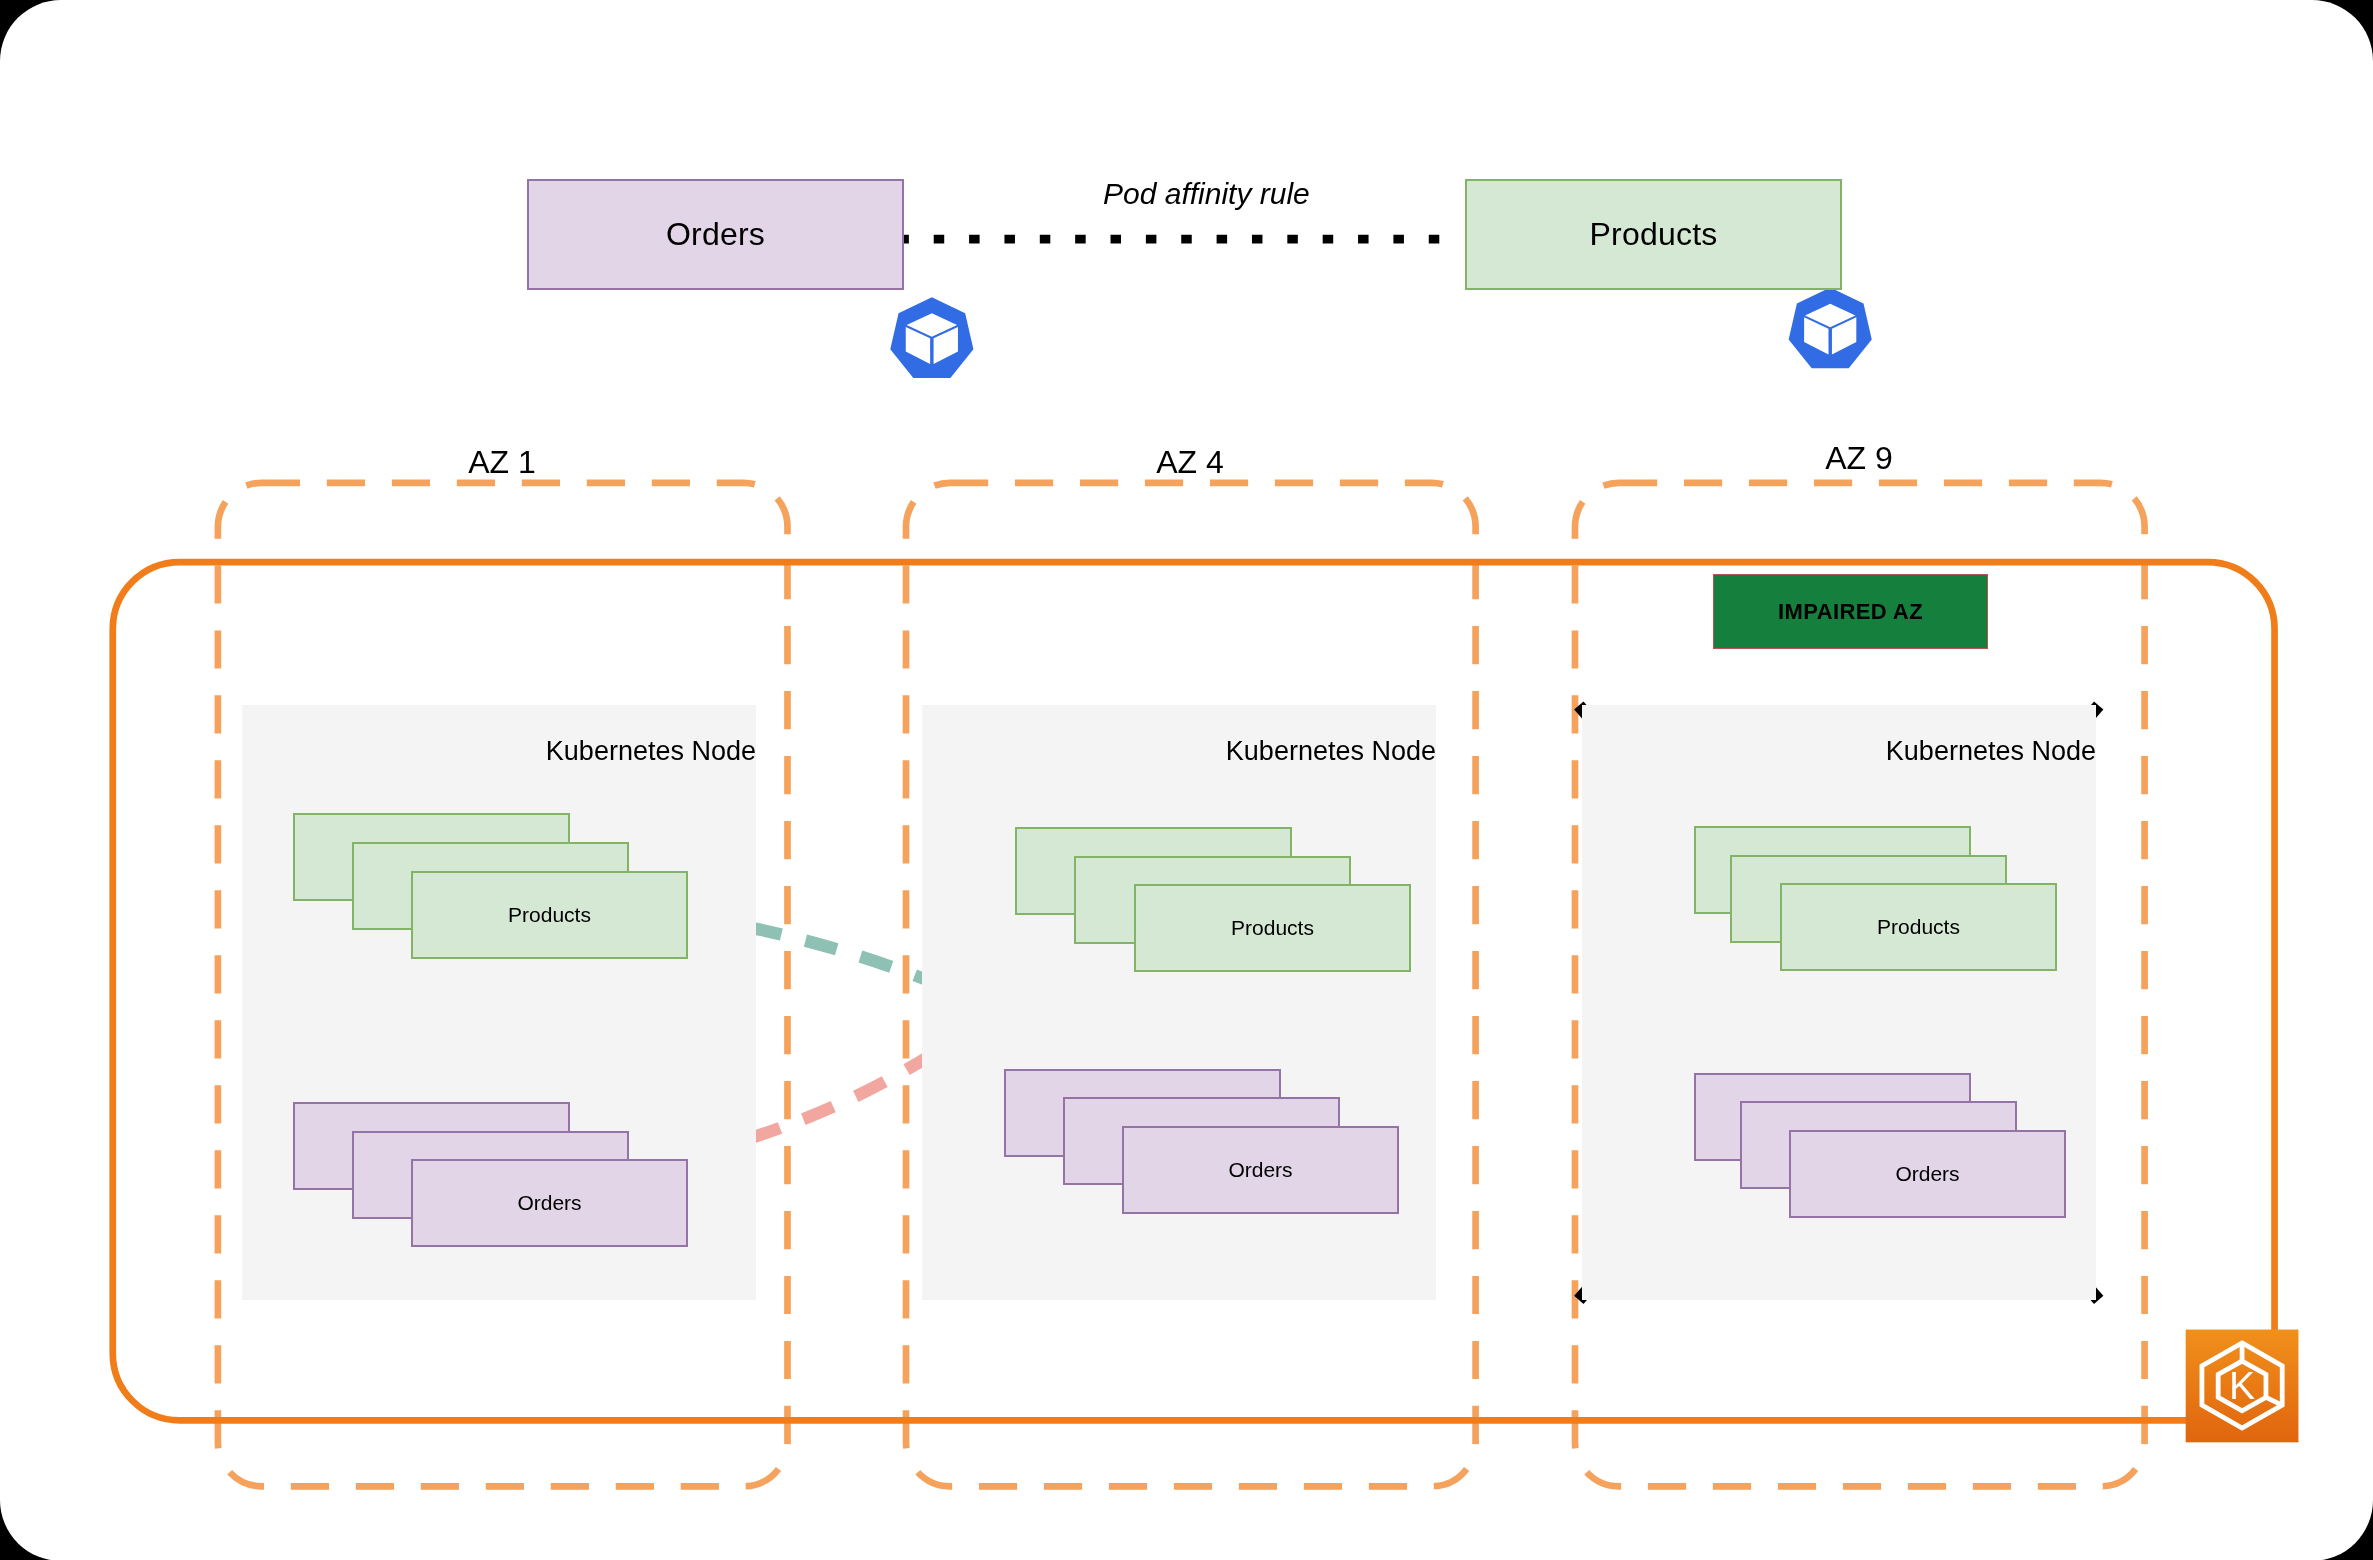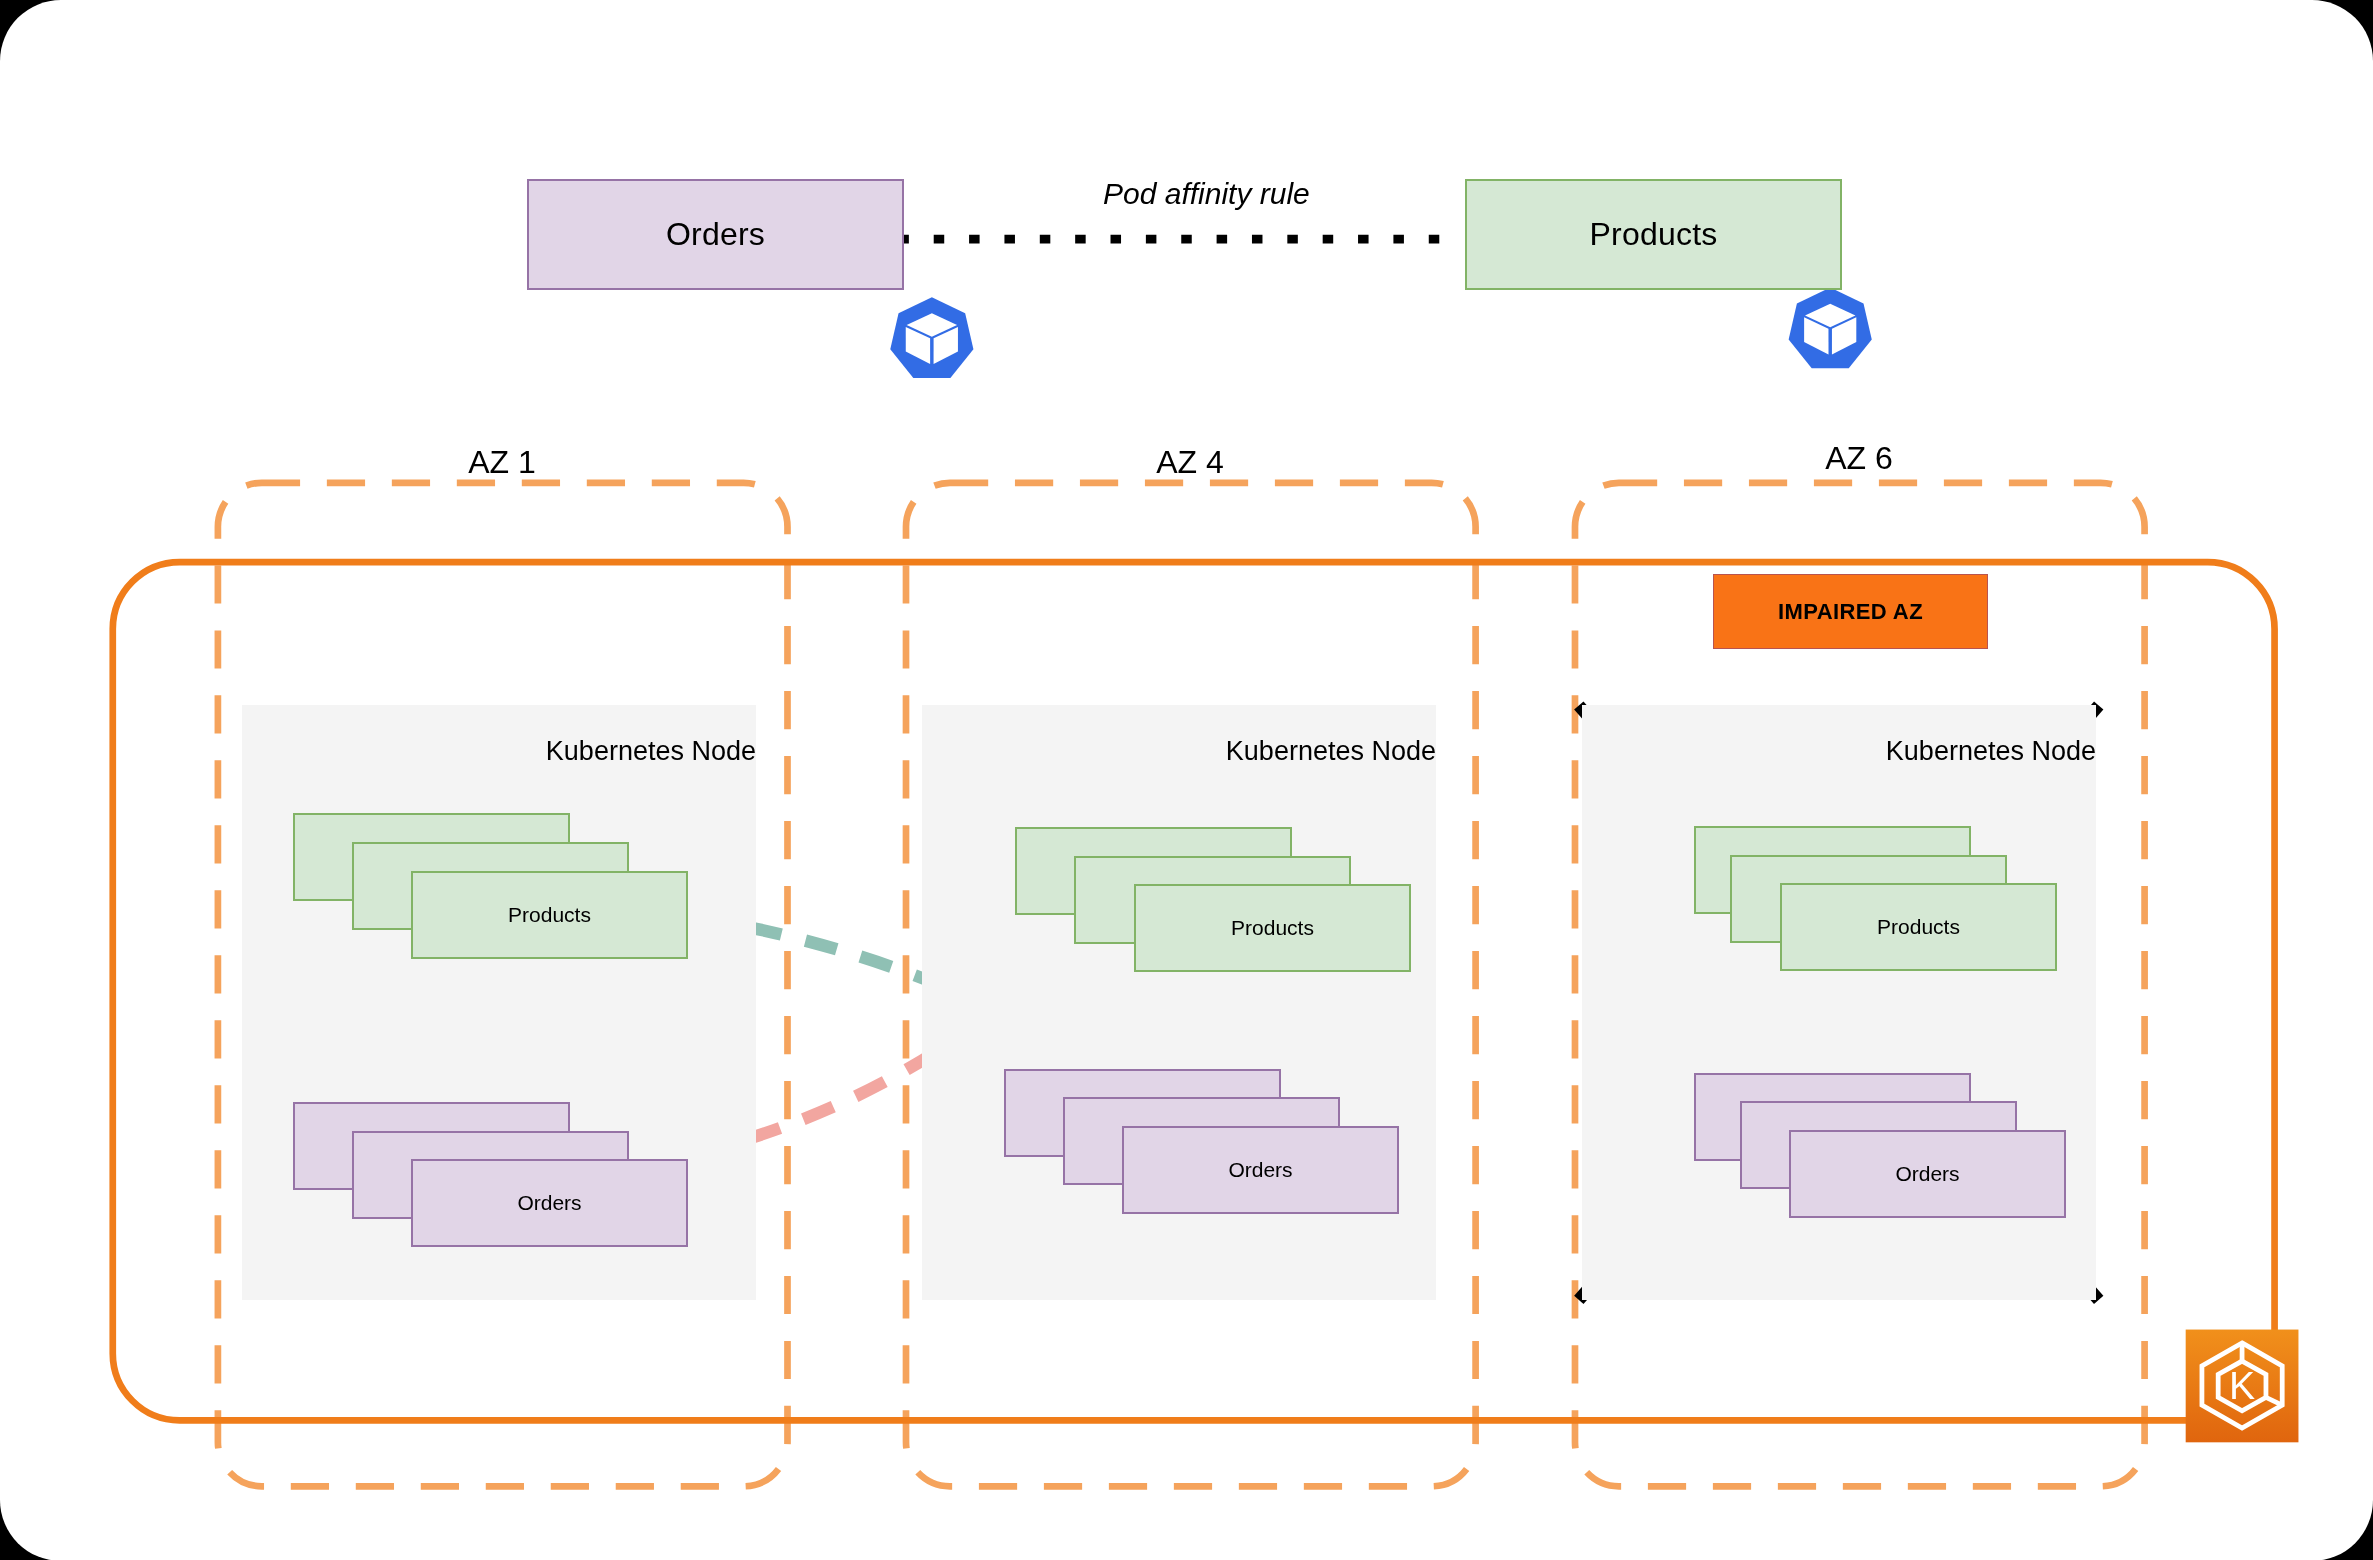--- a/index.html
+++ b/index.html
@@ -26,21 +26,21 @@
   .node-title{position:absolute;width:100%;text-align:right;font-size:27px;color:#000;}
 
   
   .podcard{position:absolute;box-sizing:border-box;}
   .podcard.green{background:#d5e8d4;border:2.9px solid #82b366;}
   .podcard.purple{background:#e1d5e7;border:2.9px solid #9673a6;}
   .podcard .plabel{position:absolute;left:0;right:0;top:50%;transform:translateY(-50%);
                    text-align:center;font-size:21px;color:#000;}
 
   
-  .impaired{position:absolute;background:#f97316;border:1.9px solid #b85450;
+  .impaired{position:absolute;background:#15803d;border:1.9px solid #b85450;
             display:flex;align-items:center;justify-content:center;
             font-size:22px;font-weight:bold;color:#000;letter-spacing:0.4px;}
 </style>
 </head>
 <body>
 
 <div id="stage">
   <div id="canvas"></div>
 
   <svg id="svgmain" viewBox="0 0 2483 1633">
@@ -161,21 +161,21 @@
   <div class="svcbox svc-orders" style="left:527px;top:179px;width:373px;height:107px;">
     <span>Orders</span>
   </div>
   <div class="svcbox svc-products" style="left:1465px;top:179px;width:373px;height:107px;">
     <span>Products</span>
   </div>
   <div class="affinity-label" style="left:1063px;top:177px;margin-left:40px;">Pod affinity rule</div>
 
   <div class="az-label" style="left:411px;top:444px;width:182px;">AZ 1</div>
   <div class="az-label" style="left:1099px;top:444px;width:182px;">AZ 4</div>
-  <div class="az-label" style="left:1768px;top:440px;width:182px;">AZ 6</div>
+  <div class="az-label" style="left:1768px;top:440px;width:182px;">AZ 9</div>
 
   <div class="impaired" style="left:1713px;top:574px;width:273px;height:73px;">
     <span>IMPAIRED AZ</span>
   </div>
 
   <div class="nodebox" style="left:242px;top:705px;width:514px;height:595px;">
     <div class="node-title" style="top:31px;">Kubernetes Node</div>
   </div>
 
   <div class="podcard green" style="left:293px;top:813px;width:277px;height:88px;"></div>

